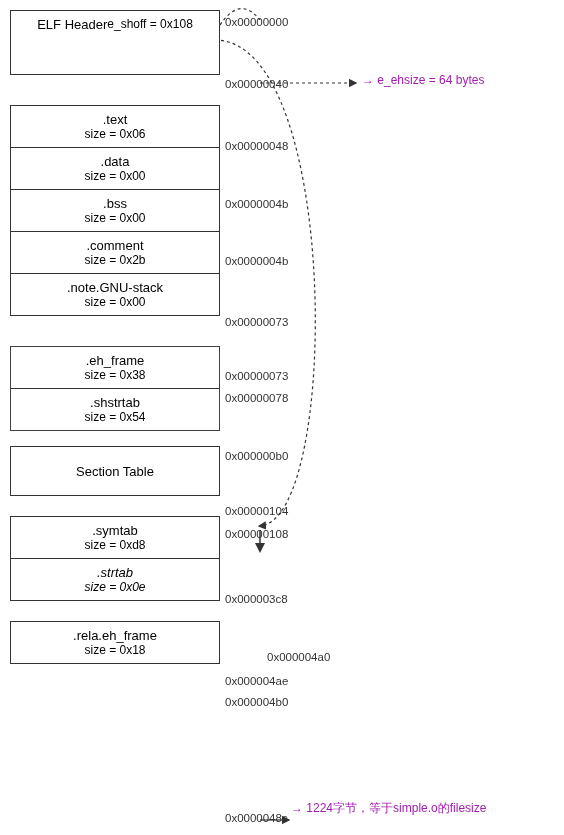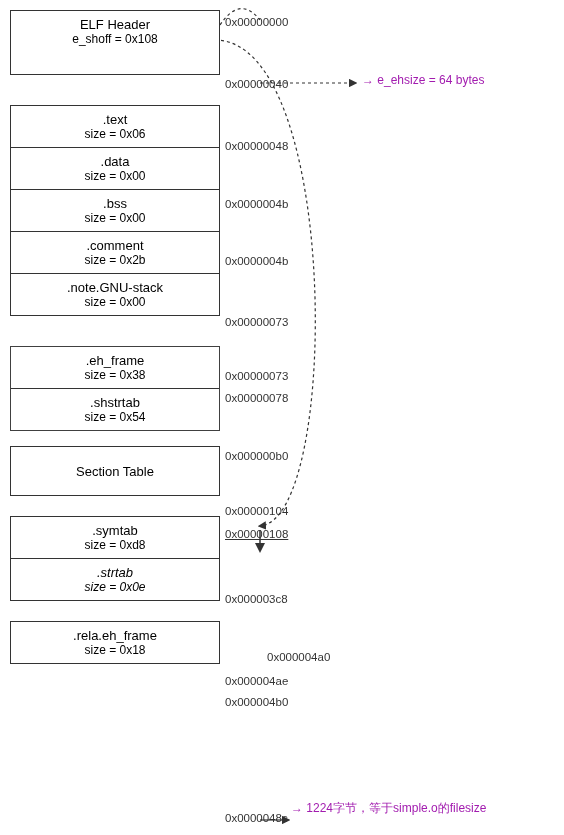--- a/index.html
+++ b/index.html
@@ -70,21 +70,21 @@
         <polygon points="0 0, 7 3.5, 0 7" fill="#333"></polygon>
       </marker>
       <marker id="arrowDot" markerWidth="7" markerHeight="7" refX="5" refY="3.5" orient="auto">
         <polygon points="0 0, 7 3.5, 0 7" fill="#333"></polygon>
       </marker>
     </defs>
   </svg>
 
   <div style="position:absolute; left:10px; top:10px; width:210px;">
 
-    <div class="block" style="height:65px; display:flex; flex-direction:column; justify-content:flex-start;">
+    <div class="block" style="height:65px; display:flex; justify-content:center;">
       <span>ELF Header</span>
       <span style="font-size:12px;">e_shoff = 0x108</span>
     </div>
 
     <div style="height:30px;"></div>
 
     <div style="border:1px solid #333;">
       <div class="block" style="border:none; border-bottom:1px solid #333; padding:6px 4px;">
         <div>.text</div>
         <div style="font-size:12px;">size = 0x06</div>
@@ -151,21 +151,21 @@
   <span class="addr" style="top:16px; left:225px;">0x00000000</span>
   <span class="addr" style="top:78px; left:225px;">0x00000040</span>
   <span class="addr" style="top:140px; left:225px;">0x00000048</span>
   <span class="addr" style="top:198px; left:225px;">0x0000004b</span>
   <span class="addr" style="top:255px; left:225px;">0x0000004b</span>
   <span class="addr" style="top:316px; left:225px;">0x00000073</span>
   <span class="addr" style="top:370px; left:225px;">0x00000073</span>
   <span class="addr" style="top:392px; left:225px;">0x00000078</span>
   <span class="addr" style="top:450px; left:225px;">0x000000b0</span>
   <span class="addr" style="top:505px; left:225px;">0x00000104</span>
-  <span class="addr" style="top:528px; left:225px;text-decoration:underline;">0x00000108</span>
+  <span class="addr" style="top:528px; left:225px;">0x00000108</span>
   <span class="addr" style="top:593px; left:225px;">0x000003c8</span>
   <span class="addr" style="top:651px; left:225px;padding-left:42px;">0x000004a0</span>
   <span class="addr" style="top:675px; left:225px;">0x000004ae</span>
   <span class="addr" style="top:696px; left:225px;">0x000004b0</span>
   <span class="addr" style="top:812px; left:225px;">0x0000048c</span>
 
   <span class="annotation" style="top:73px; left:362px;">
     → <span>e_ehsize = 64 bytes</span>
   </span>
   <span class="annotation" style="top:800px; left:291px;">

